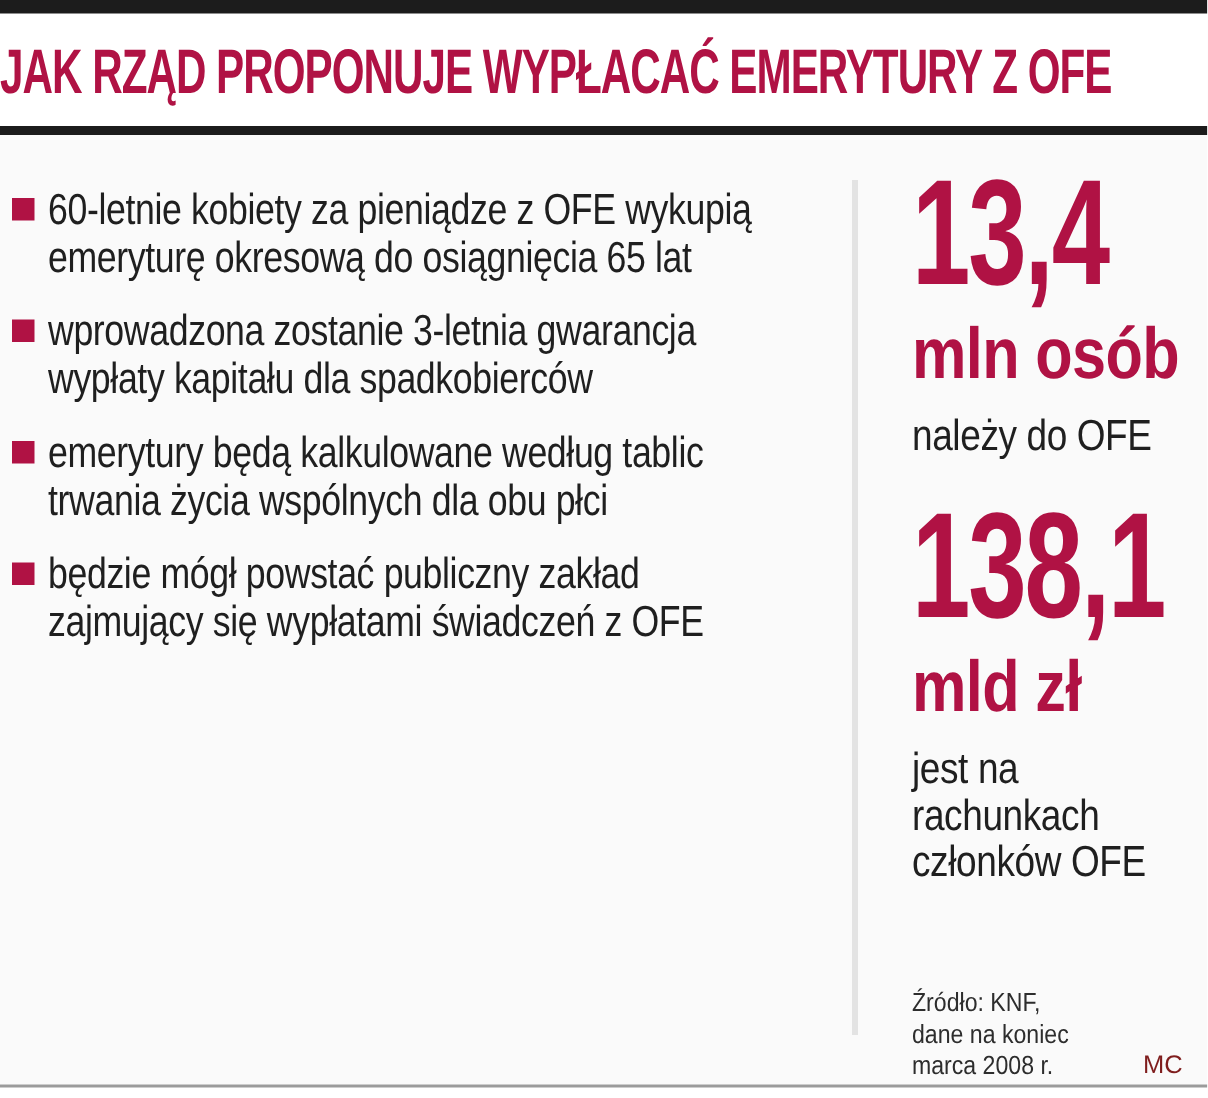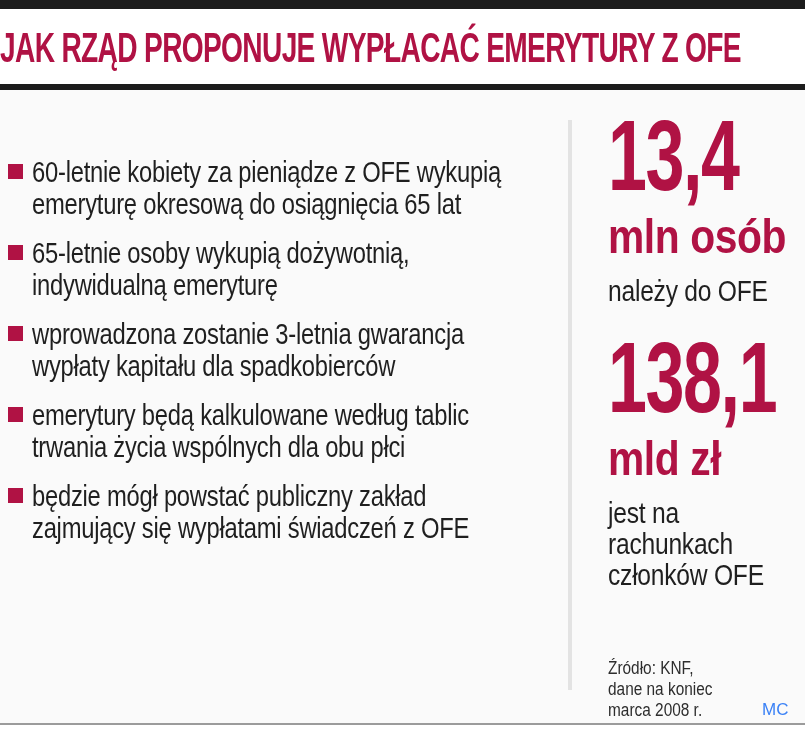--- a/index.html
+++ b/index.html
@@ -9,21 +9,21 @@
   }
   .bar-top  { position:absolute; left:0; top:0;   width:805px; height:9px; background:#1c1c1c; }
   .bar-mid  { position:absolute; left:0; top:84px; width:805px; height:6px; background:#1c1c1c; }
   .title {
     position:absolute; left:0; top:24px; margin:0;
     font-size:42px; font-weight:bold; color:#b01244;
     letter-spacing:-1px; white-space:nowrap;
     transform:scaleX(0.67); transform-origin:0 0;
   }
   .content { position:absolute; left:0; top:90px; width:805px; height:633px; background:#fafafa; }
-  .bullets { position:absolute; left:8px; top:34px; width:560px;margin-top:32px; }
+  .bullets { position:absolute; left:8px; top:34px; width:560px; }
   .bullet  { display:flex; align-items:flex-start; margin-bottom:17px; }
   .sq { width:15px; height:15px; background:#b01244; margin:8px 9px 0 0; flex:none; }
   .btext {
     font-size:29px; line-height:32px; color:#1f1f1f;
     white-space:pre-line; width:700px; flex:none; letter-spacing:-0.3px;
     transform:scaleX(0.82); transform-origin:0 0;
   }
   .divider { position:absolute; left:568px; top:30px; width:4px; height:570px; background:#e3e3e3; }
   .stat { position:absolute; left:608px; width:200px; }
   .stat1 { top:20px; }
@@ -41,45 +41,40 @@
   .caption {
     margin-top:12px; font-size:29px; line-height:31px; color:#1f1f1f;
     white-space:pre-line; width:250px; letter-spacing:-0.3px;
     transform:scaleX(0.85); transform-origin:0 0;
   }
   .source {
     position:absolute; left:608px; top:568px; width:210px;
     font-size:17.5px; line-height:21px; color:#2d2d2d;
     white-space:pre-line; transform:scaleX(0.88); transform-origin:0 0;
   }
-  .credit { position:absolute; left:762px; top:609px; font-size:17px; line-height:21px; color:#3b82f6; }
+  .credit { position:absolute; left:762px; top:609px; font-size:17px; line-height:21px; color:#7f1d1d; }
   .bottom-line { position:absolute; left:0; top:723px; width:805px; height:2px; background:#9b9b9b; }
 </style>
 </head>
 <body>
 
 <div class="page">
   <div class="bar-top"></div>
 
   <h1 class="title">JAK RZĄD PROPONUJE WYPŁACAĆ EMERYTURY Z OFE</h1>
 
   <div class="bar-mid"></div>
 
   <div class="content">
 
     <div class="bullets">
       <div class="bullet">
         <span class="sq"></span>
         <span class="btext">60-letnie kobiety za pieniądze z OFE wykupią
 emeryturę okresową do osiągnięcia 65 lat</span>
-      </div>
-      <div class="bullet">
-        <span class="sq"></span>
-        <span class="btext">65-letnie osoby wykupią dożywotnią,
-indywidualną emeryturę</span>
       </div>
       <div class="bullet">
         <span class="sq"></span>
         <span class="btext">wprowadzona zostanie 3-letnia gwarancja
 wypłaty kapitału dla spadkobierców</span>
       </div>
       <div class="bullet">
         <span class="sq"></span>
         <span class="btext">emerytury będą kalkulowane według tablic
 trwania życia wspólnych dla obu płci</span>

